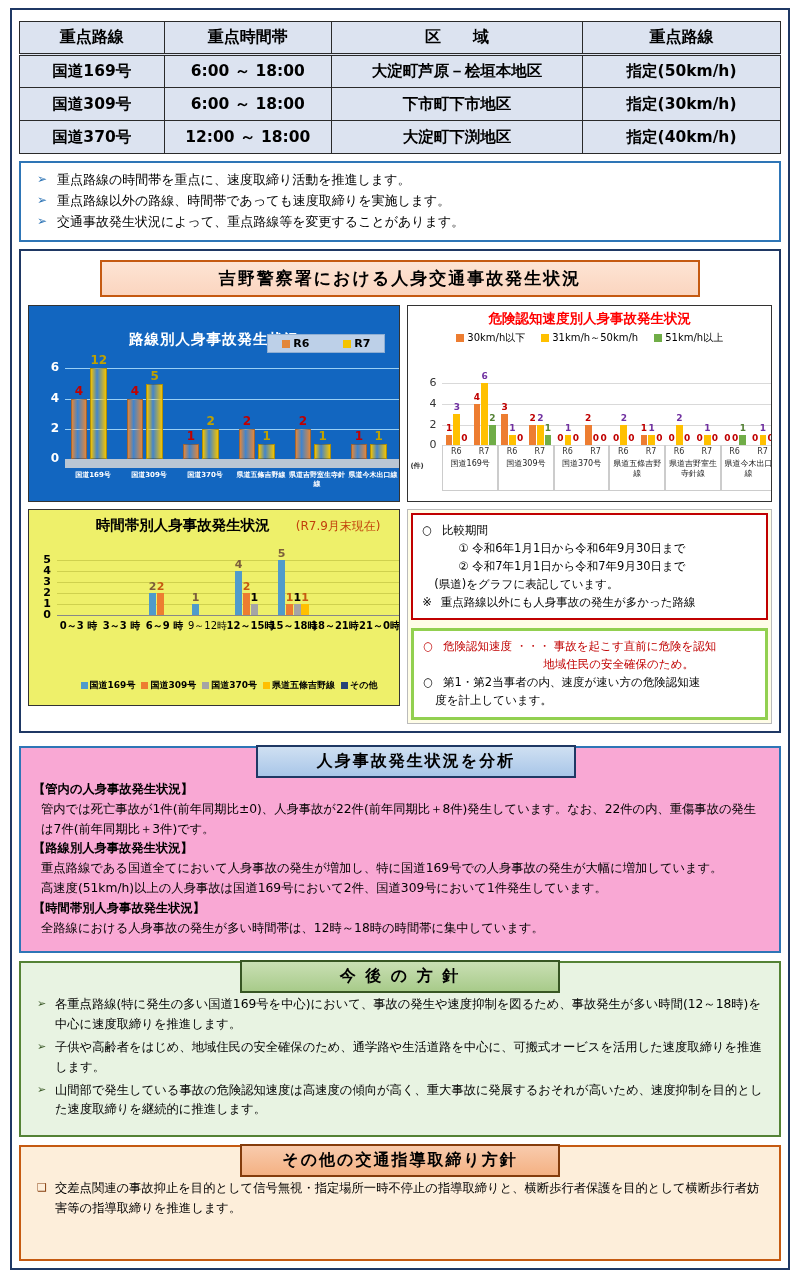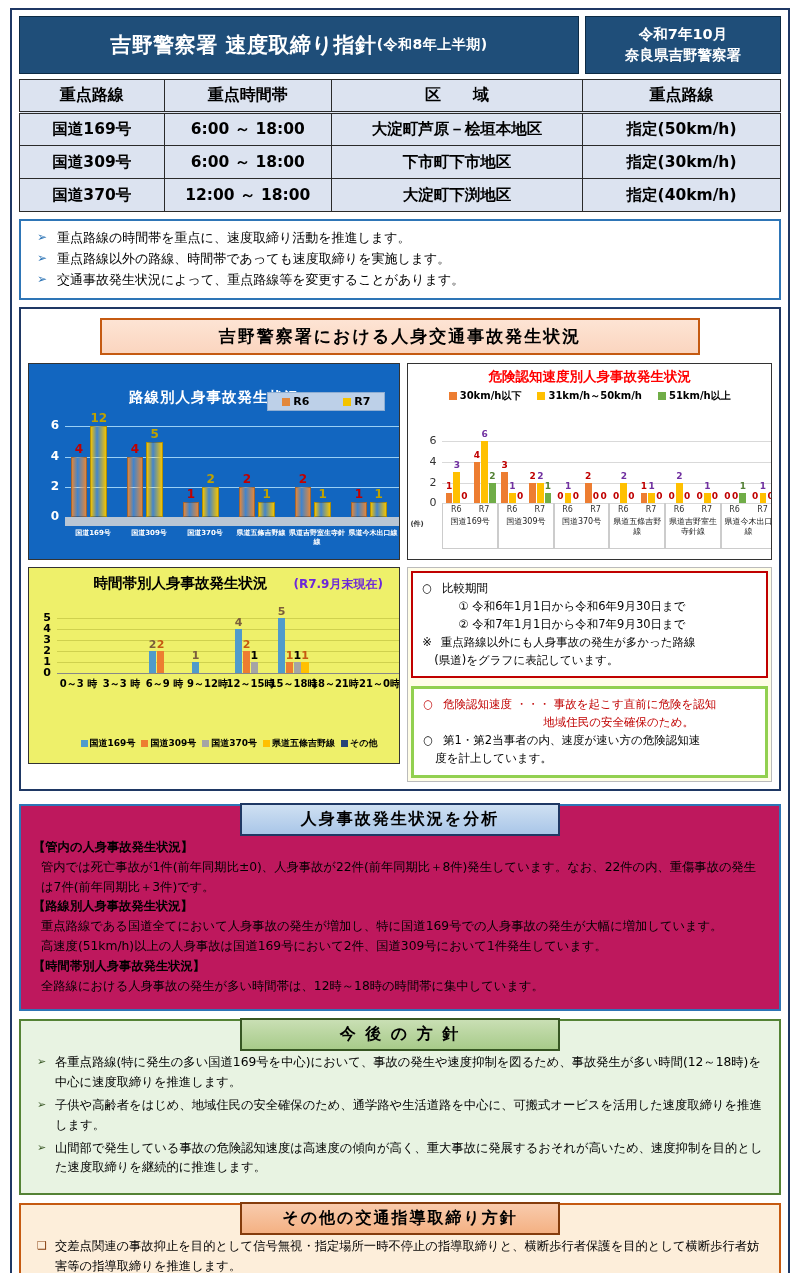--- a/index.html
+++ b/index.html
@@ -108,21 +108,21 @@
   .chart-blue { width: 382px; height: 197px; background: #1266c0; }
   .chart-white { width: 374px; height: 197px; background: #ffffff; }
   .chart-yellow { width: 382px; height: 197px; background: #eef06a; }
 
   .ct { text-align: center; font-weight: bold; }
   .ct-blue  { color: #fff; font-size: 14.5px; padding-top: 24px; letter-spacing:1px; }
   .ct-red   { color: #ff0000; font-size: 13.5px; padding-top: 4px; }
   .ct-black { color: #000; font-size: 14.5px; padding-top: 5px; margin-left: 48px; }
 
   
-  .legend { display: flex; justify-content: center; gap: 16px; font-size: 10px; font-weight: bold; }
+  .legend { display: flex; justify-content: center; gap: 16px; font-size: 10px; font-weight: normal; }
   .lg { display: flex; align-items: center; gap: 3px; }
   .swatch { width: 8px; height: 8px; display: inline-block; }
 
   .legend-box {
     background: #bdd0e8; border: 1px solid #8faed2;
     display: inline-flex; gap: 34px; padding: 2px 14px;
     position: absolute; right: 14px; top: 28px;
     font-size: 11px; font-weight: bold; color:#000;
   }
 
@@ -140,53 +140,43 @@
   .note-outer { width: 374px; background: #fffde7; padding: 3px; border: 1px solid #bbb; }
   .red-text { color: #c00000; }
 
   
   .tsec { margin-top: 8px; position: relative; }
   .tsec-banner {
     position: absolute; top: -1px; left: 50%; transform: translateX(-50%);
     width: 320px; text-align: center; font-weight: bold;
     font-size: 16px; padding: 4px 0; letter-spacing: 2px; z-index: 2;
   }
-  .b-blue  { background: linear-gradient(#cfe0f2,#a9c6e8); border: 2px solid #1f3864; }
+  .b-blue  { background: linear-gradient(#cfe0f2,#a9c6e8); border: 2px solid #1f3864; margin-left: 16px; }
   .b-green { background: linear-gradient(#c9dfb4,#a8cb8a); border: 2px solid #375623; }
   .b-orange{ background: linear-gradient(#f8cbad,#f4b183); border: 2px solid #843c0c; }
   .tsec-body {
     padding: 32px 12px 12px 12px;
     font-size: 12.3px; line-height: 1.62; color: #000;
   }
-  .body-blue  { background: #be185d; border: 2px solid #2e75b6; margin-top: 13px; }
+  .body-blue  { background: #f9a8d4; border: 2px solid #2e75b6; margin-top: 13px; }
   .body-green { background: #e8f3e2; border: 2px solid #548235; }
   .body-orange{ background: #fdeeda; border: 2px solid #c55a11; }
   .h-label { font-weight: bold; }
   .indent { padding-left: 8px; }
   .bl { display: flex; align-items: flex-start; margin-bottom: 3px; }
   .bl .bm { flex: 0 0 22px; padding-left: 4px; font-size: 11px; }
   .bm-green { color: #375623; }
   .bm-sq { color: #843c0c; font-size: 10px; }
   .bl .bt { flex: 1 1 auto; }
 </style>
 </head>
 <body>
 
 <div class="outer-frame">
 
-  <div class="header-row">
-    <div class="title-box">
-      <span class="title-main">吉野警察署 速度取締り指針</span>
-      <span class="title-sub">(令和8年上半期)</span>
-    </div>
-    <div class="date-box">
-      <span>令和7年10月</span>
-      <span>奈良県吉野警察署</span>
-    </div>
-  </div>
 
   <table class="routes">
     <colgroup>
         <col class="c1">
         <col class="c2">
         <col class="c3">
         <col class="c4">
       </colgroup>
     <thead>
       <tr>
@@ -399,21 +389,21 @@
             <div style="position:absolute;left:312.3333333333333px;top:153px;width:55.666666666666664px;text-align:center;font-size:8px;color:#222;line-height:1.2;">県道今木出口線</div>
           </div>
       </div>
     </div>
 
     <div class="chart-row" style="margin-top:7px;">
 
       <div class="chart-card chart-yellow">
         <div style="display:flex;justify-content:center;align-items:baseline;gap:26px;padding-top:6px;">
           <span class="ct ct-black" style="padding:0">時間帯別人身事故発生状況</span>
-          <span style="font-size:12px;font-weight:bold;color:#6d28d9">(R7.9月末現在)</span>
+          <span style="font-size:12px;font-weight:normal;color:#c2410c">(R7.9月末現在)</span>
         </div>
         <div class="plot" id="p3" style="left:0;top:0;width:382px;height:197px;">
             <div style="position:absolute;left:28px;top:105px;width:344px;height:1px;background:#cfd14e;"></div>
             <div style="position:absolute;left:0px;top:98px;width:22px;text-align:right;font-size:11px;font-weight:bold;color:#000;">0</div>
             <div style="position:absolute;left:28px;top:94px;width:344px;height:1px;background:#cfd14e;"></div>
             <div style="position:absolute;left:0px;top:87px;width:22px;text-align:right;font-size:11px;font-weight:bold;color:#000;">1</div>
             <div style="position:absolute;left:28px;top:83px;width:344px;height:1px;background:#cfd14e;"></div>
             <div style="position:absolute;left:0px;top:76px;width:22px;text-align:right;font-size:11px;font-weight:bold;color:#000;">2</div>
             <div style="position:absolute;left:28px;top:72px;width:344px;height:1px;background:#cfd14e;"></div>
             <div style="position:absolute;left:0px;top:65px;width:22px;text-align:right;font-size:11px;font-weight:bold;color:#000;">3</div>
@@ -424,21 +414,21 @@
             <div style="position:absolute;left:28px;top:105px;width:344px;height:1px;background:#888;"></div>
             <div style="position:absolute;left:24px;top:109px;width:51px;text-align:center;font-size:10px;font-weight:bold;color:#000;">0～3 時</div>
             <div style="position:absolute;left:67px;top:109px;width:51px;text-align:center;font-size:10px;font-weight:bold;color:#000;">3～3 時</div>
             <div style="position:absolute;left:120.02px;top:83px;width:7.3100000000000005px;height:22px;background:#4F9BCB;"></div>
             <div style="position:absolute;left:115.02px;top:70px;width:17.310000000000002px;text-align:center;font-size:11px;font-weight:bold;color:#7B5E3B;">2</div>
             <div style="position:absolute;left:127.83px;top:83px;width:7.3100000000000005px;height:22px;background:#ED7D31;"></div>
             <div style="position:absolute;left:122.83px;top:70px;width:17.310000000000002px;text-align:center;font-size:11px;font-weight:bold;color:#C55A11;">2</div>
             <div style="position:absolute;left:110px;top:109px;width:51px;text-align:center;font-size:10px;font-weight:bold;color:#000;">6～9 時</div>
             <div style="position:absolute;left:163.02px;top:94px;width:7.3100000000000005px;height:11px;background:#4F9BCB;"></div>
             <div style="position:absolute;left:158.02px;top:81px;width:17.310000000000002px;text-align:center;font-size:11px;font-weight:bold;color:#7B5E3B;">1</div>
-            <div style="position:absolute;left:153px;top:109px;width:51px;text-align:center;font-size:10px;font-weight:bold;color:#000;">9～12時</div>
+            <div style="position:absolute;left:153px;top:109px;width:51px;text-align:center;font-size:10px;font-weight:normal;color:#000;">9～12時</div>
             <div style="position:absolute;left:206.02px;top:61px;width:7.3100000000000005px;height:44px;background:#4F9BCB;"></div>
             <div style="position:absolute;left:201.02px;top:48px;width:17.310000000000002px;text-align:center;font-size:11px;font-weight:bold;color:#7B5E3B;">4</div>
             <div style="position:absolute;left:213.83px;top:83px;width:7.3100000000000005px;height:22px;background:#ED7D31;"></div>
             <div style="position:absolute;left:208.83px;top:70px;width:17.310000000000002px;text-align:center;font-size:11px;font-weight:bold;color:#C55A11;">2</div>
             <div style="position:absolute;left:221.64000000000001px;top:94px;width:7.3100000000000005px;height:11px;background:#A5A5A5;"></div>
             <div style="position:absolute;left:216.64000000000001px;top:81px;width:17.310000000000002px;text-align:center;font-size:11px;font-weight:bold;color:#000;">1</div>
             <div style="position:absolute;left:196px;top:109px;width:51px;text-align:center;font-size:10px;font-weight:bold;color:#000;">12～15時</div>
             <div style="position:absolute;left:249.02px;top:50px;width:7.3100000000000005px;height:55px;background:#4F9BCB;"></div>
             <div style="position:absolute;left:244.02px;top:37px;width:17.310000000000002px;text-align:center;font-size:11px;font-weight:bold;color:#7B5E3B;">5</div>
             <div style="position:absolute;left:256.83px;top:94px;width:7.3100000000000005px;height:11px;background:#ED7D31;"></div>
@@ -476,25 +466,25 @@
       </div>
 
       <div class="note-outer">
         <div class="note-card">
           <div>
             <span>○</span>
             <span style="padding-left:6px">比較期間</span>
           </div>
           <div style="padding-left:36px">① 令和6年1月1日から令和6年9月30日まで</div>
           <div style="padding-left:36px">② 令和7年1月1日から令和7年9月30日まで</div>
+          <div style="padding-left:12px">(県道)をグラフに表記しています。</div>
           <div>
             <span>※</span>
             <span style="padding-left:5px">重点路線以外にも人身事故の発生が多かった路線</span>
           </div>
-          <div style="padding-left:12px">(県道)をグラフに表記しています。</div>
         </div>
 
         <div class="note-card green" style="margin-top:8px;">
           <div>
             <span class="red-text">○</span>
             <span class="red-text" style="padding-left:6px">危険認知速度 ・・・ 事故を起こす直前に危険を認知</span>
           </div>
           <div class="red-text" style="padding-left:120px">地域住民の安全確保のため。</div>
           <div>
             <span>○</span>

